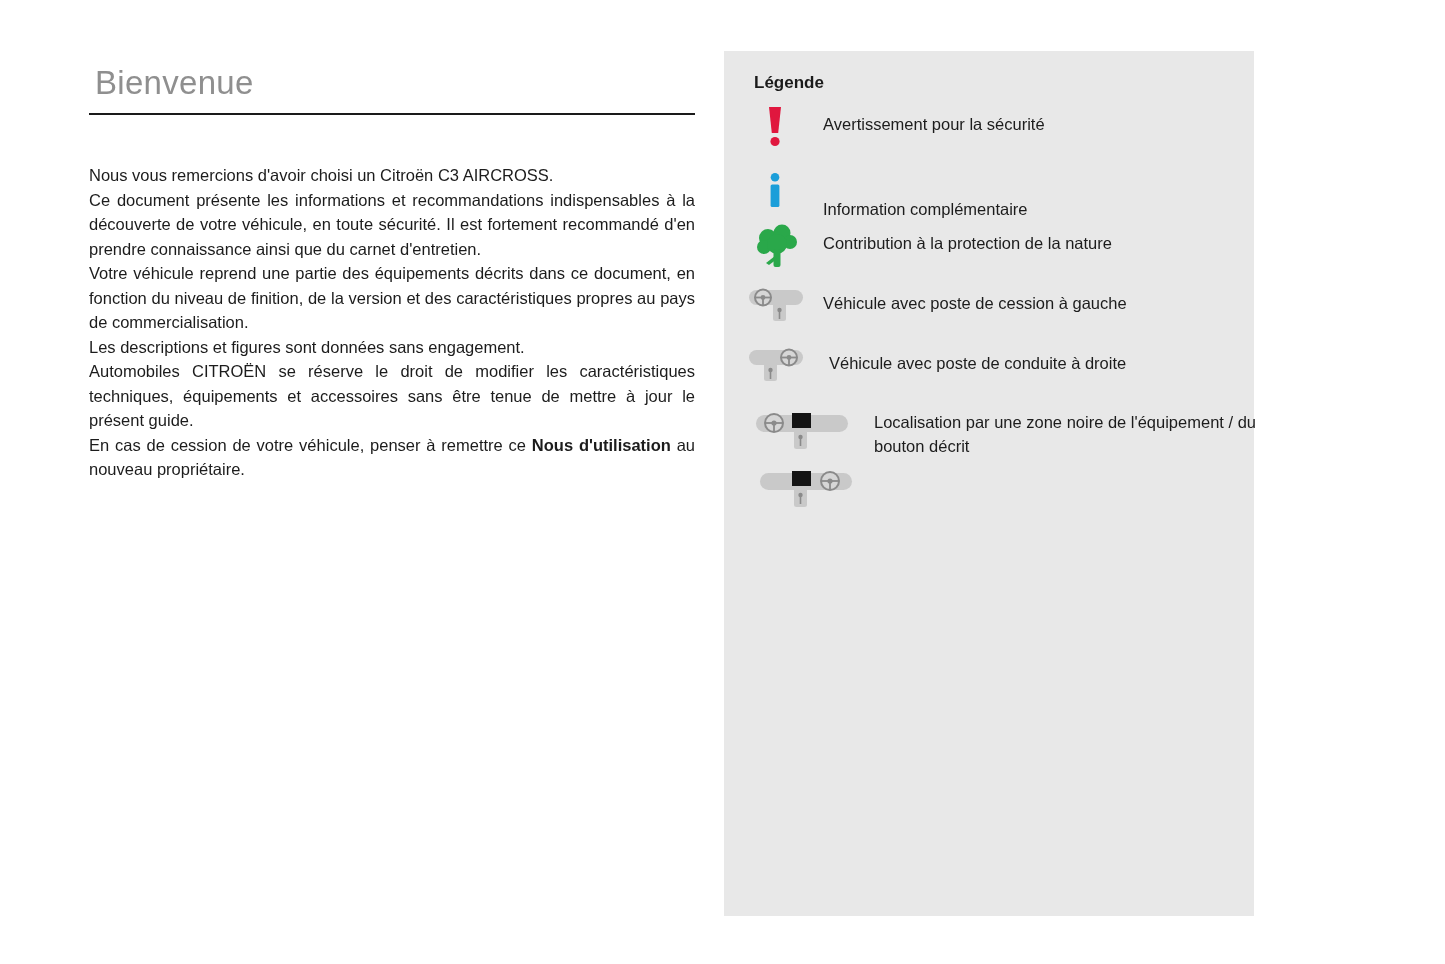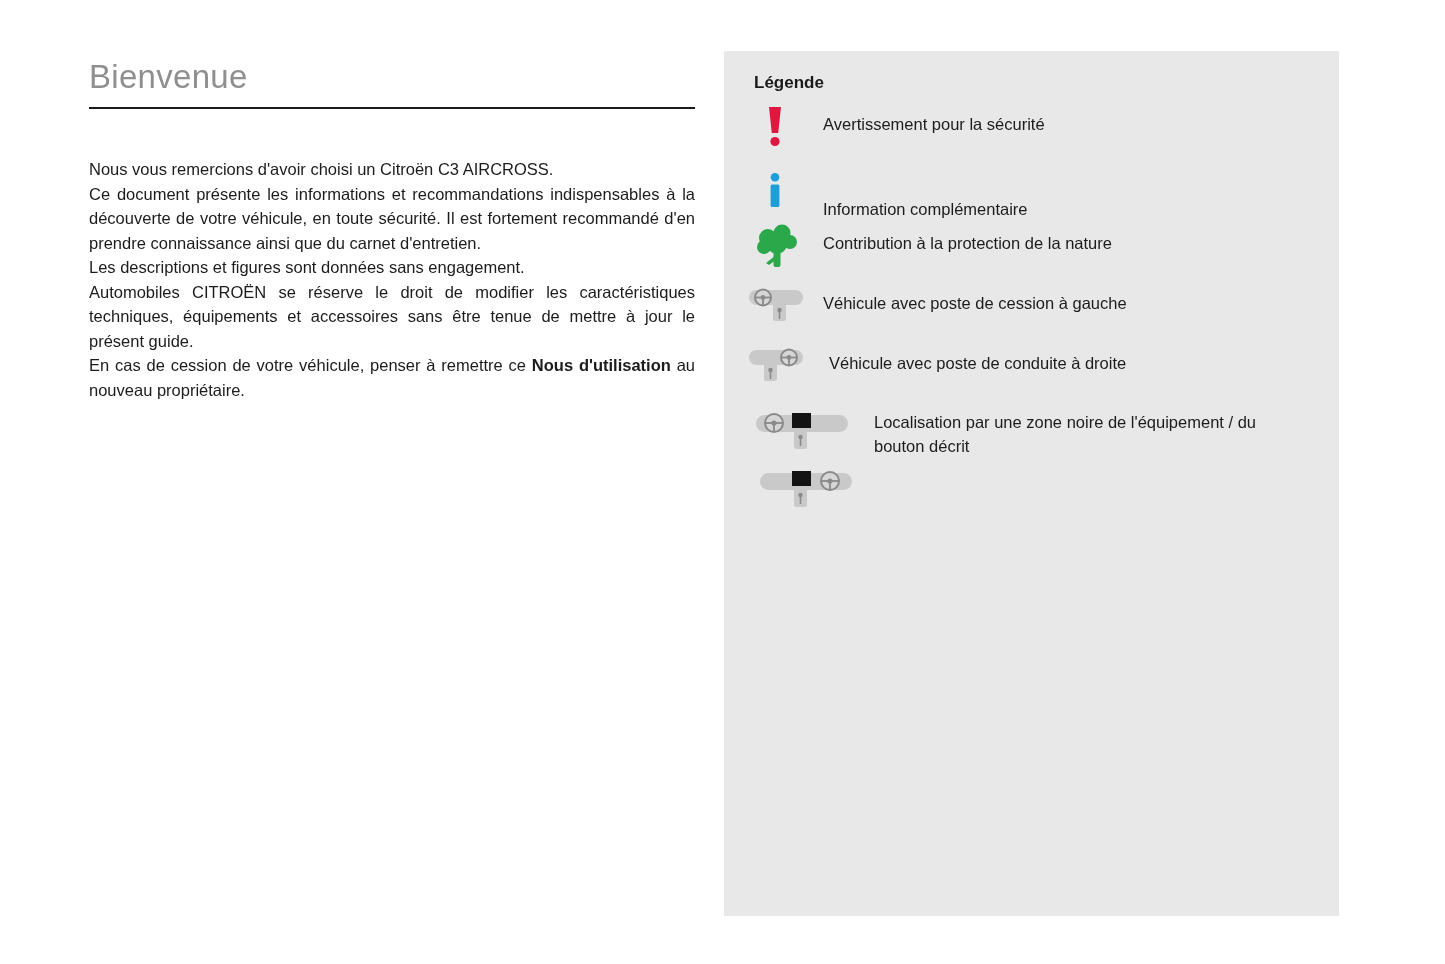--- a/index.html
+++ b/index.html
@@ -18,21 +18,21 @@
     background: #ffffff;
   }
   
   .left-col {
     position: absolute;
     left: 89px;
     top: 58px;
     width: 606px;
   }
   .page-title {
-    margin: 0;
+    margin: 6px;
     font-size: 33px;
     font-weight: 400;
     color: #8f8f8f;
     letter-spacing: 0.3px;
   }
   .title-rule {
     margin-top: 11px;
     border-bottom: 2px solid #1a1a1a;
     width: 100%;
     height: 0;
@@ -44,21 +44,21 @@
     color: #1c1c1c;
     text-align: justify;
   }
   .body-text p { margin: 0; }
   .body-text strong { font-weight: 700; }
   
   .legend-panel {
     position: absolute;
     left: 724px;
     top: 51px;
-    width: 615px;
+    width: 530px;
     height: 865px;
     background: #e8e8e8;
   }
   .legend-heading {
     position: absolute;
     left: 30px;
     top: 22px;
     font-size: 17px;
     font-weight: 700;
     color: #1a1a1a;
@@ -88,20 +88,21 @@
 <body>
 
 <div class="page">
 
   <div class="left-col">
     <h1 class="page-title">Bienvenue</h1>
     <div class="title-rule"></div>
     <div class="body-text">
       <p>Nous vous remercions d'avoir choisi un Citroën C3 AIRCROSS.</p>
       <p>Ce document présente les informations et recommandations indispensables à la découverte de votre véhicule, en toute sécurité. Il est fortement recommandé d'en prendre connaissance ainsi que du carnet d'entretien.</p>
+      <p>Votre véhicule reprend une partie des équipements décrits dans ce document, en fonction du niveau de finition, de la version et des caractéristiques propres au pays de commercialisation.</p>
       <p>Les descriptions et figures sont données sans engagement.</p>
       <p>Automobiles CITROËN se réserve le droit de modifier les caractéristiques techniques, équipements et accessoires sans être tenue de mettre à jour le présent guide.</p>
       <p><span>En cas de cession de votre véhicule, penser à remettre ce </span><strong>Nous d'utilisation</strong><span> au nouveau propriétaire.</span></p>
     </div>
   </div>
 
   <div class="legend-panel">
     <div class="legend-heading">Légende</div>
 
     <span class="legend-icon icon-1">

